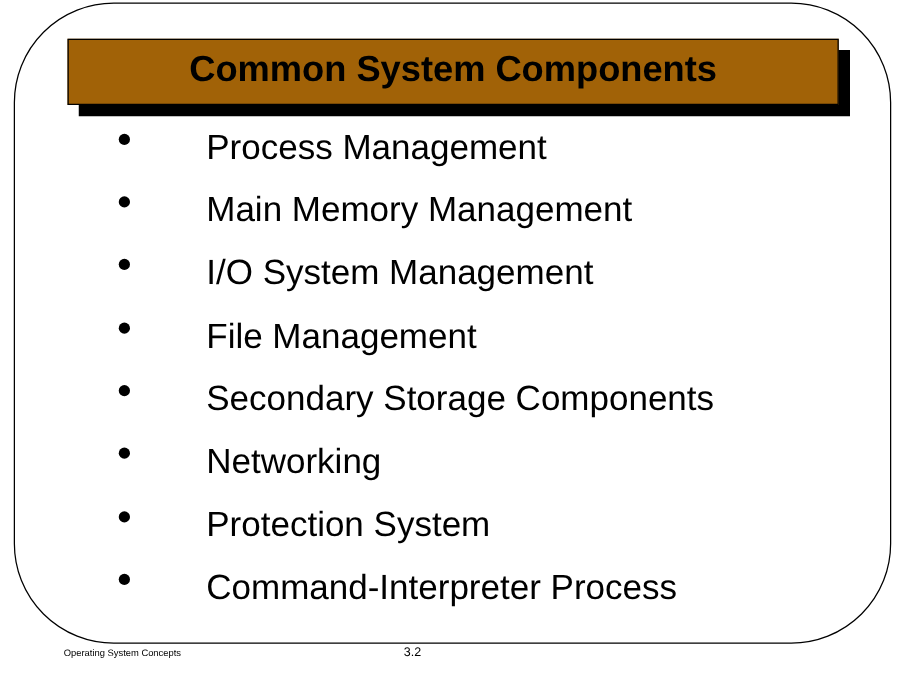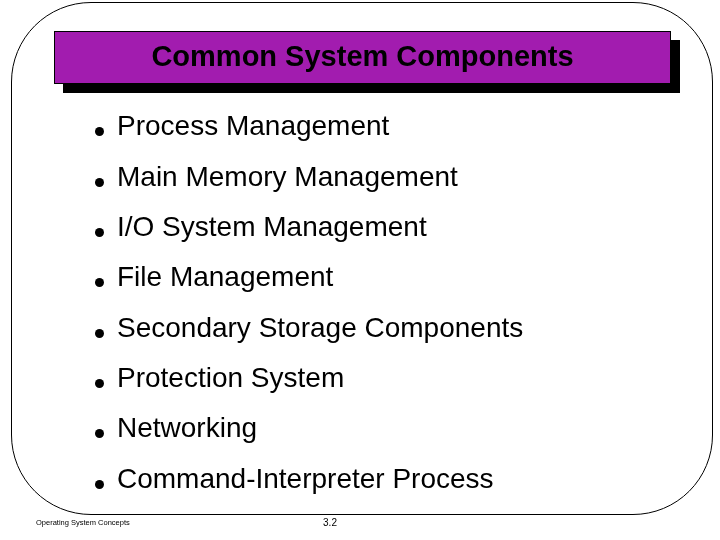--- a/index.html
+++ b/index.html
@@ -34,21 +34,21 @@
     z-index: 1;
     background: transparent;
   }
   
   .title-box {
     position: absolute;
     left: 54px;
     top: 31px;
     width: 617px;
     height: 53px;
-    background: #a21caf;
+    background: #a16207;
     border: 1px solid #000000;
     box-shadow: 9px 9px 0 0 #000000;
     box-sizing: border-box;
     display: flex;
     align-items: center;
     justify-content: center;
     z-index: 2;
   }
   .title-text {
     font-size: 29px;
@@ -62,41 +62,42 @@
     left: 95px;
     top: 86px;
     width: 580px;
     margin: 0;
     padding: 0;
     list-style: none;
     z-index: 2;
   }
   .bullet-item {
     display: flex;
-    align-items: flex-end;
+    align-items: center;
     height: 50.33px;
+    gap: 48px;
   }
   .dot {
     flex: 0 0 9px;
     width: 9px;
     height: 9px;
     border-radius: 50%;
     background: #000000;
     margin-right: 13px;
   }
   .bullet-text {
     font-size: 28px;
     line-height: 33px;
     white-space: nowrap;
     transform: translateY(6px);
   }
   
   .footer-left {
     position: absolute;
-    left: 36px;
+    left: 51px;
     top: 518px;
     font-size: 7.5px;
     line-height: 9px;
     z-index: 2;
     white-space: nowrap;
   }
   .footer-page {
     position: absolute;
     left: 304px;
     top: 518px;
@@ -140,26 +141,26 @@
         <span class="bullet-text">File Management</span>
       </li>
 
       <li class="bullet-item">
         <span class="dot"></span>
         <span class="bullet-text">Secondary Storage Components</span>
       </li>
 
       <li class="bullet-item">
         <span class="dot"></span>
-        <span class="bullet-text">Protection System</span>
+        <span class="bullet-text">Networking</span>
       </li>
 
       <li class="bullet-item">
         <span class="dot"></span>
-        <span class="bullet-text">Networking</span>
+        <span class="bullet-text">Protection System</span>
       </li>
 
       <li class="bullet-item">
         <span class="dot"></span>
         <span class="bullet-text">Command-Interpreter Process</span>
       </li>
     </ul>
 
   <div class="footer-left">Operating System Concepts</div>
 

